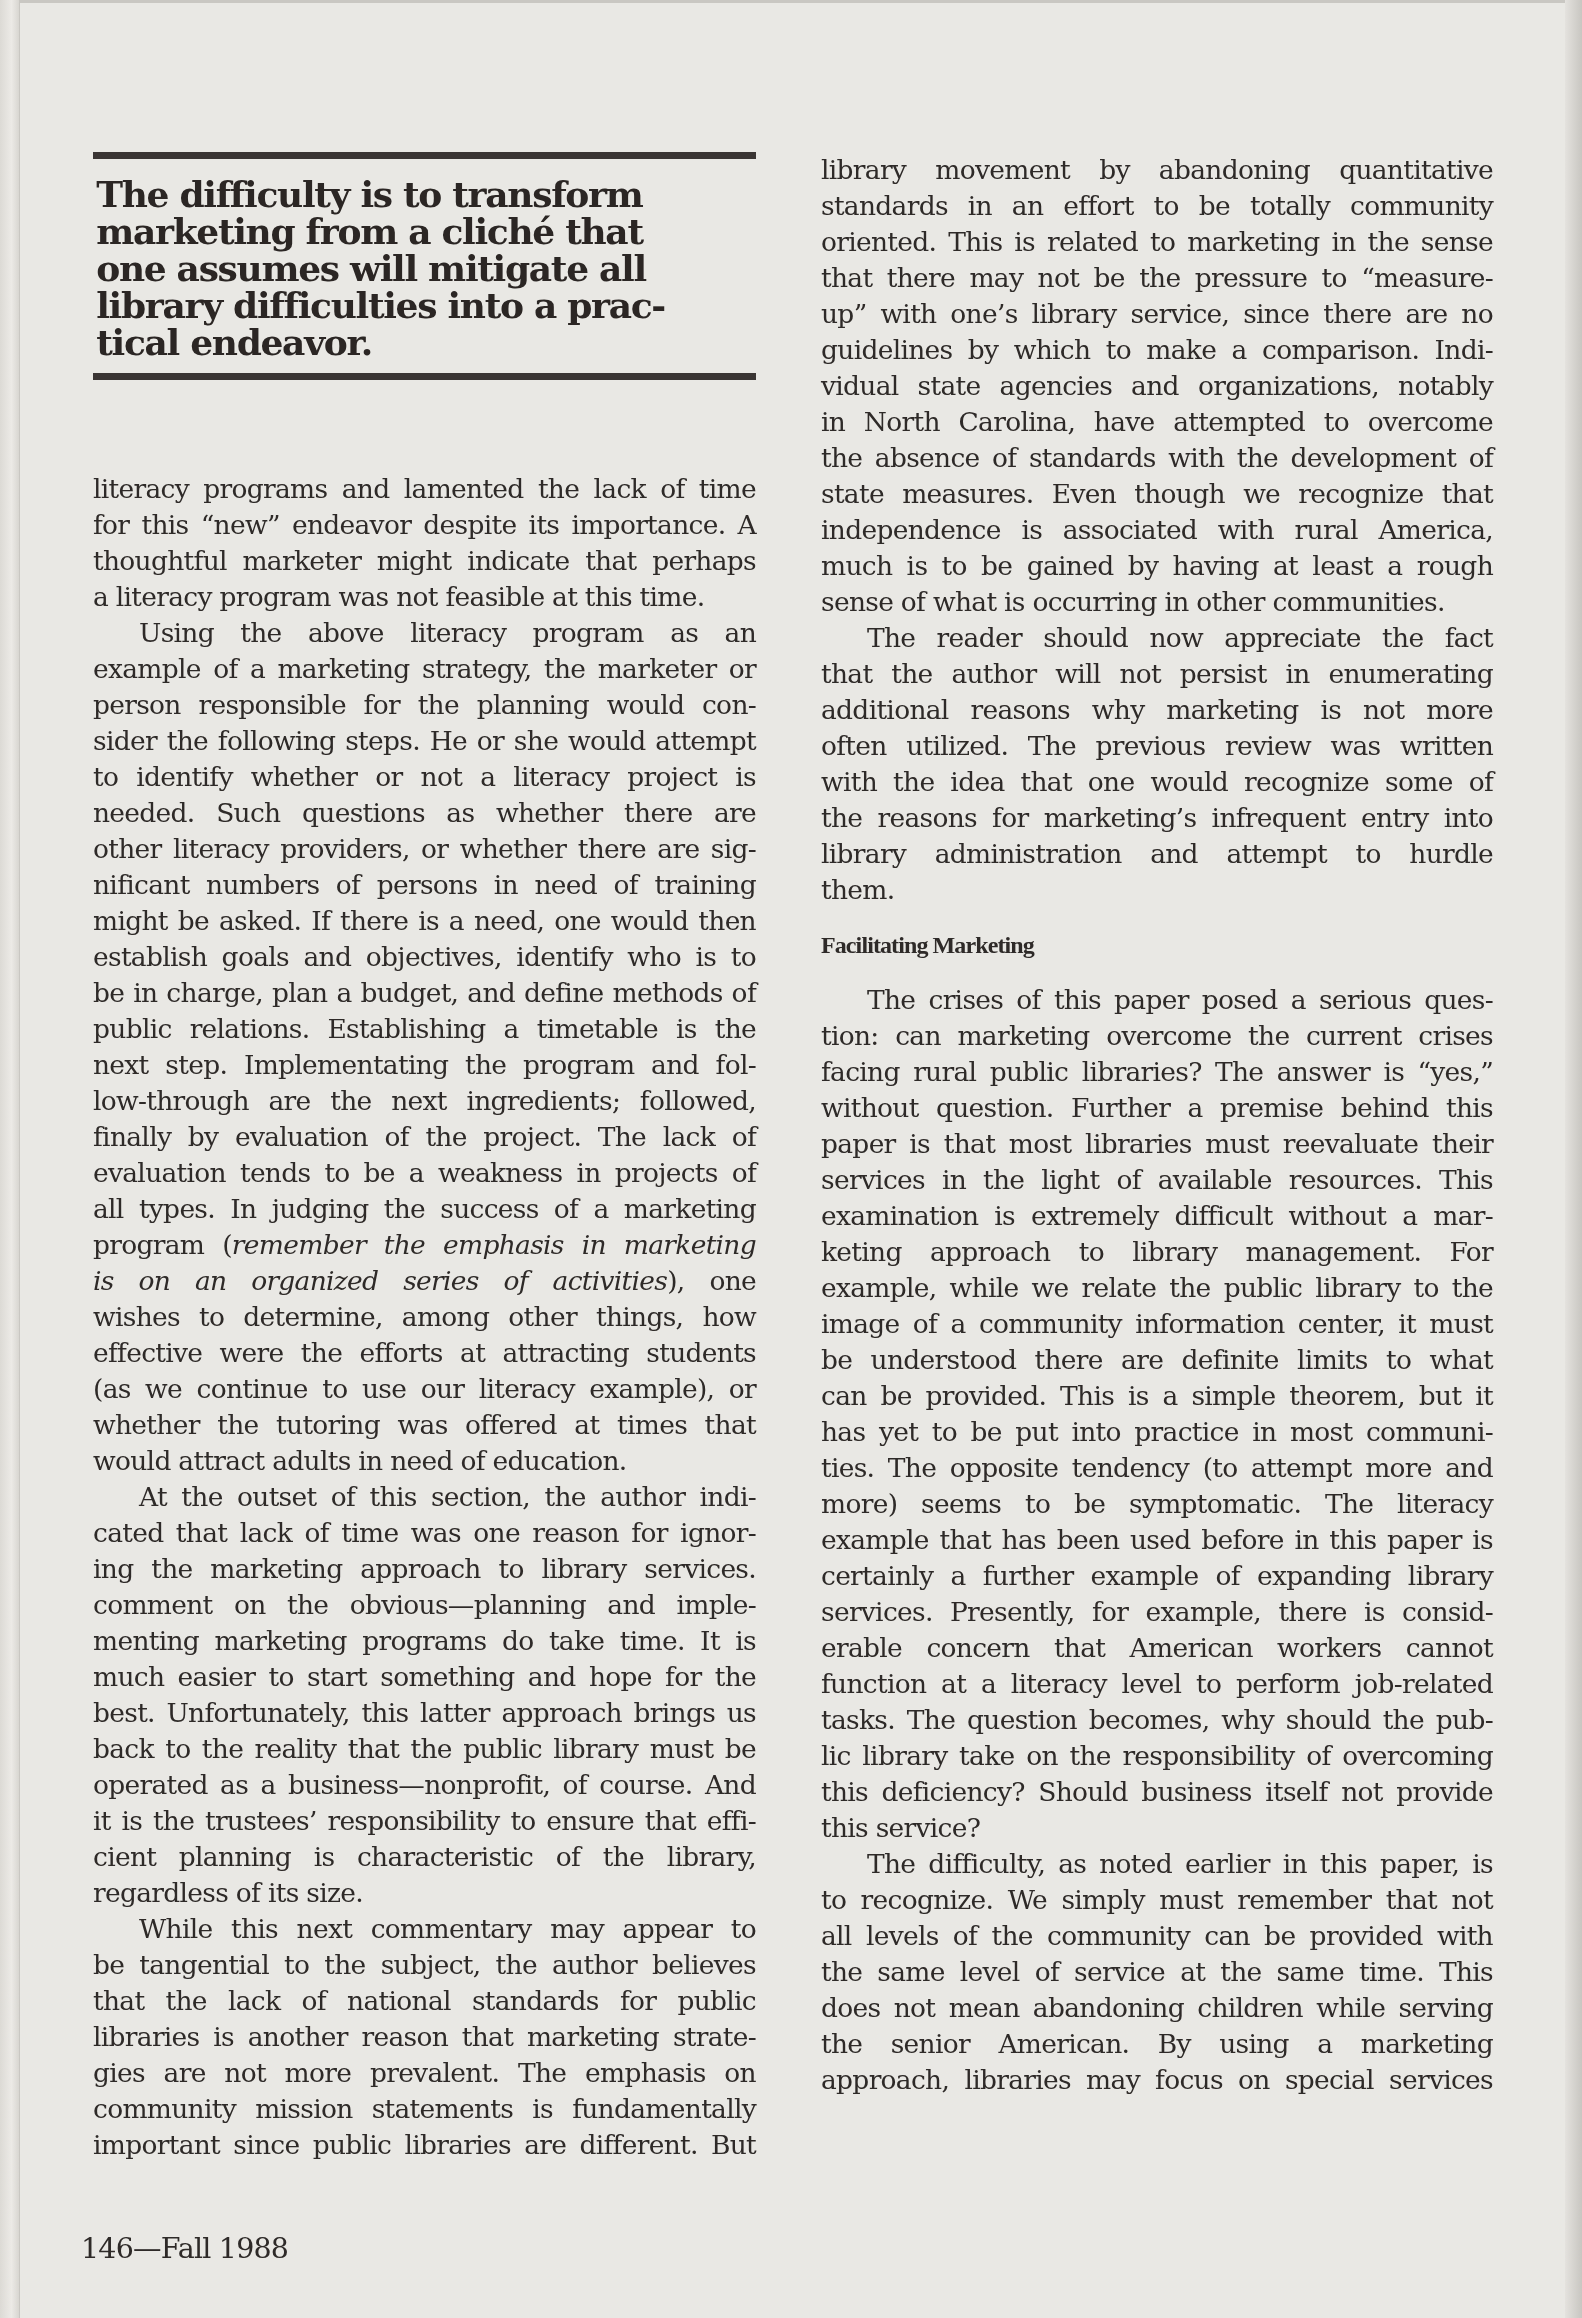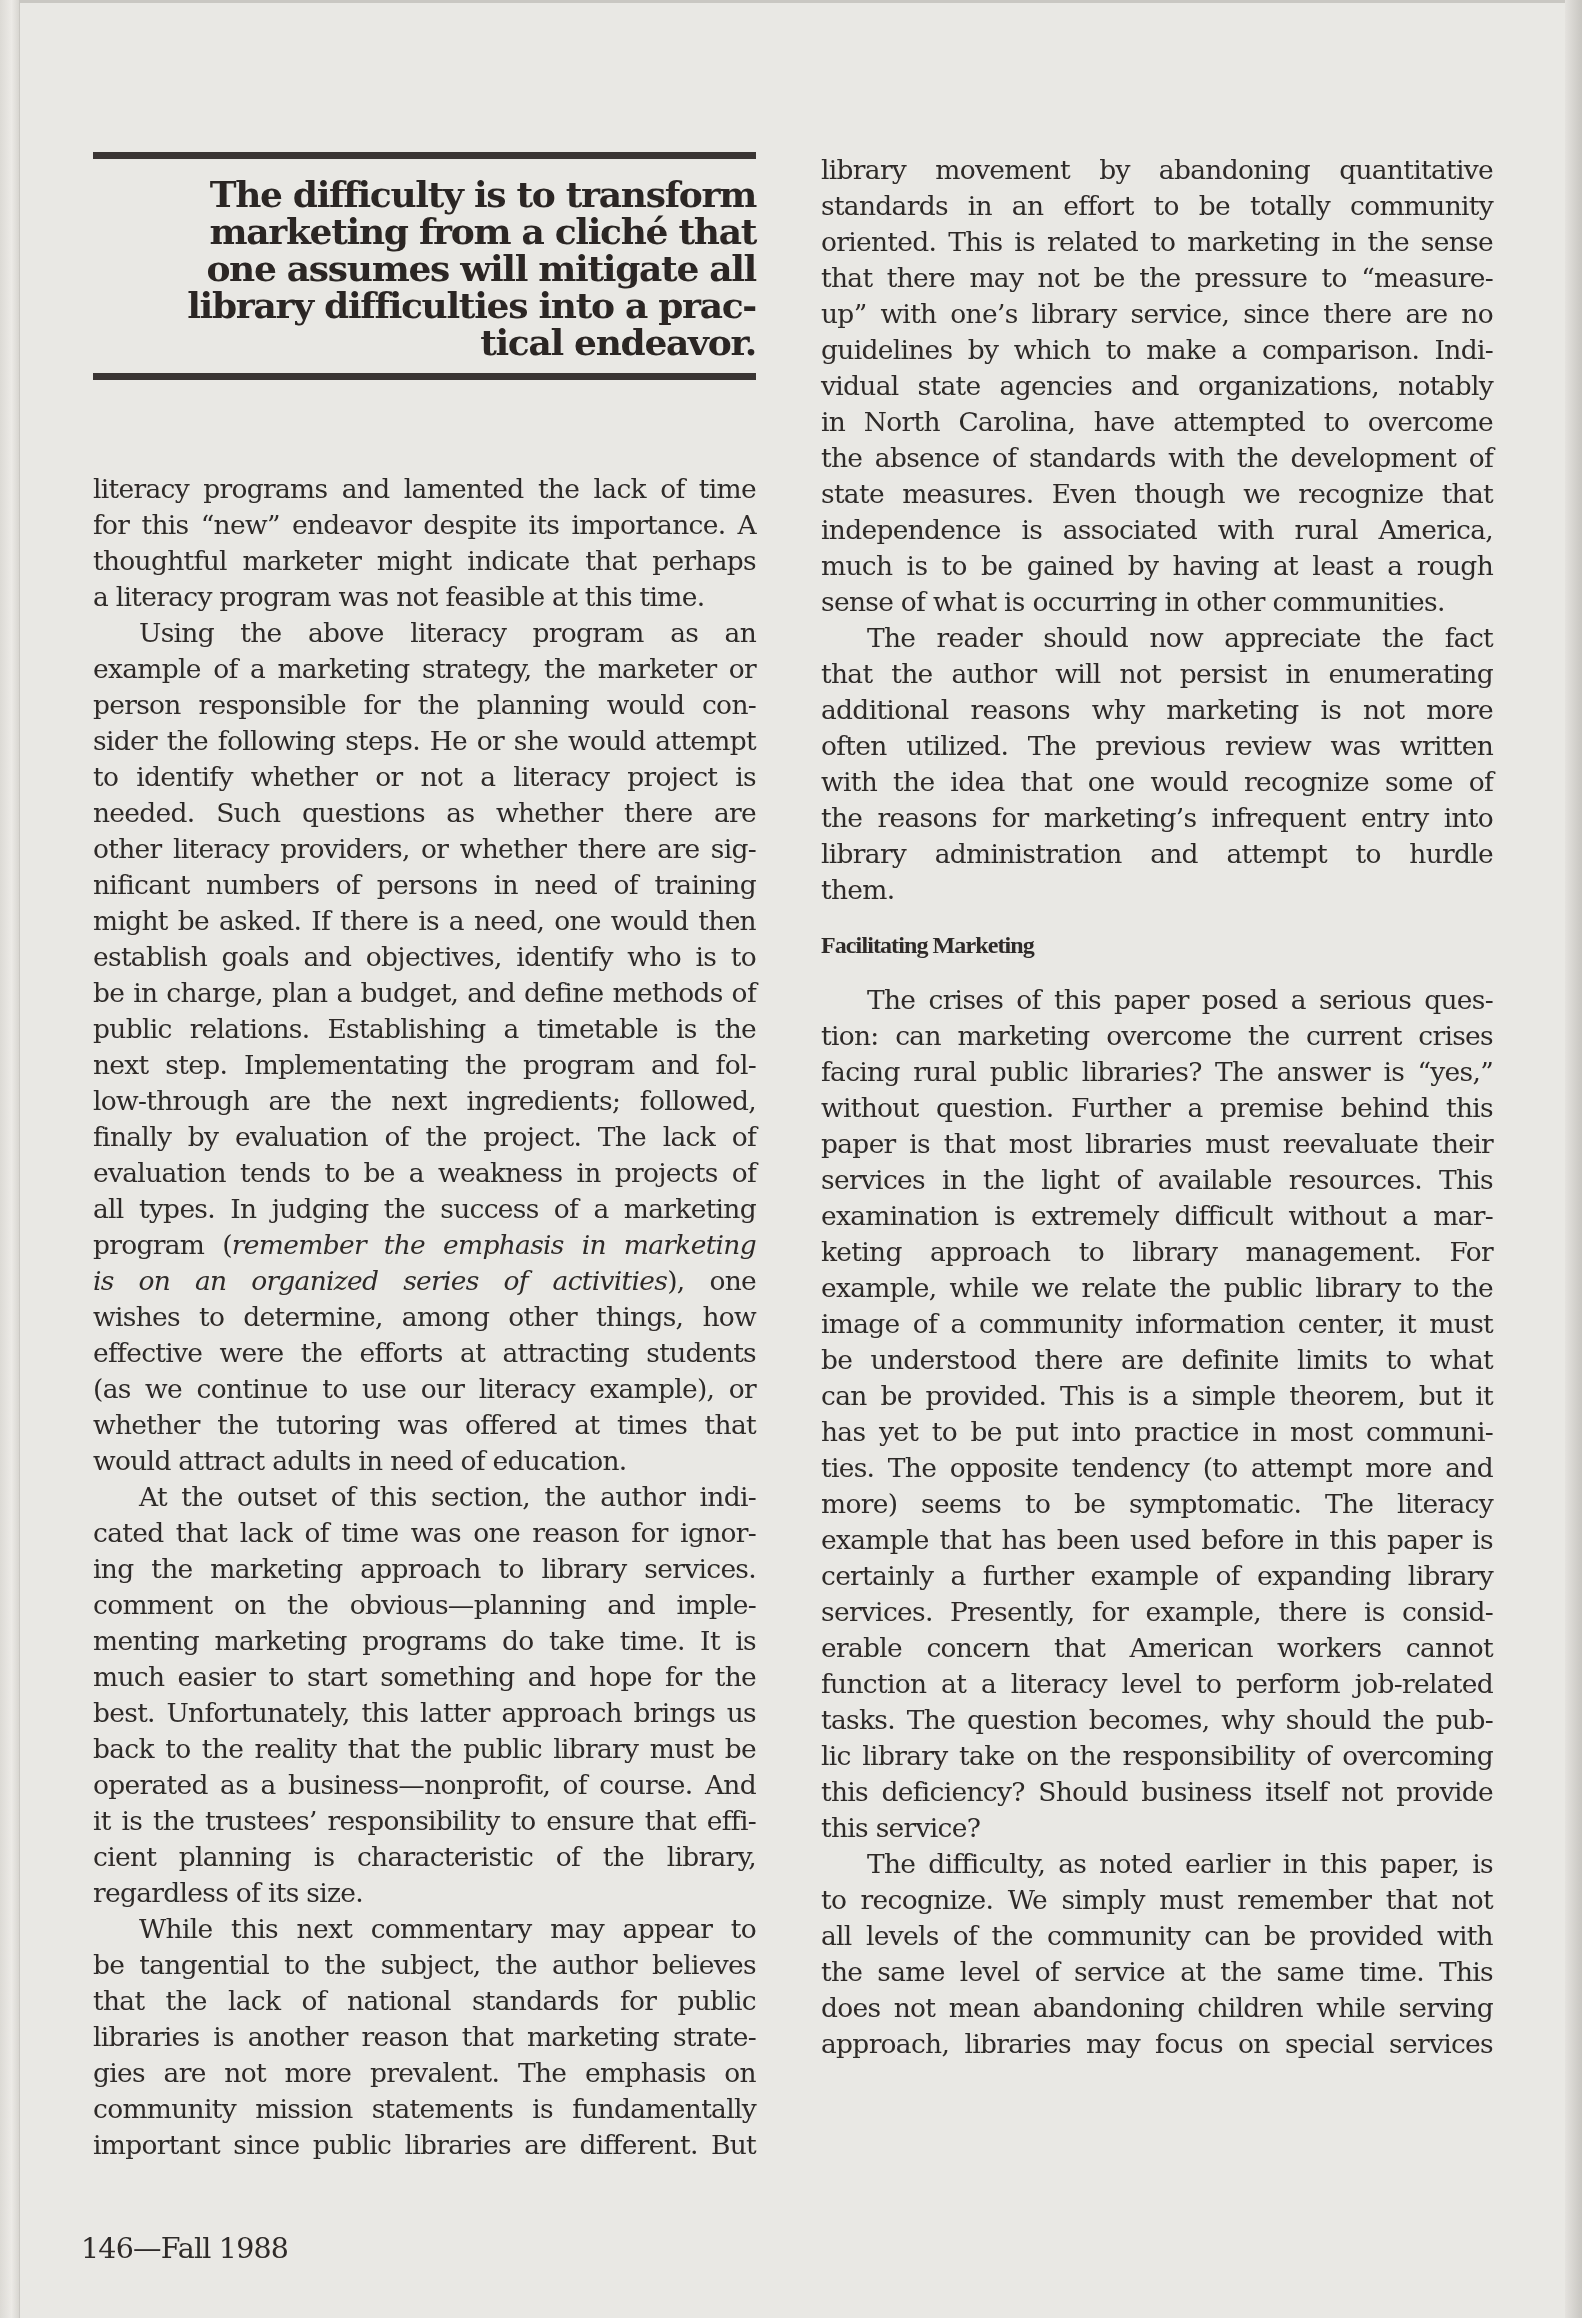--- a/index.html
+++ b/index.html
@@ -59,21 +59,20 @@
     height: 7.1px; background: #3a3533; width: 663px;
   }
   .pq-text {
     font-family: "DejaVu Serif", serif;
     font-weight: bold;
     font-size: 36px;
     line-height: 37px;
     letter-spacing: -1.3px;
     color: #2b2624;
     padding: 16.6px 0 12px 3.2px;
-    text-align: right;
   }
   .pq-text .pq-line { display: block; white-space: nowrap; }
   .folio {
     position: absolute; left: 81px; top: 2196px;
     font-size: 28.5px; letter-spacing: -0.8px;
     color: #2e2a28;
     margin-top: 36px;
   }
 </style>
 </head>
@@ -192,17 +191,18 @@
   <span class="line">function at a literacy level to perform job-related</span>
   <span class="line">tasks. The question becomes, why should the pub-</span>
   <span class="line">lic library take on the responsibility of overcoming</span>
   <span class="line">this deficiency? Should business itself not provide</span>
   <span class="line last">this service?</span>
   <span class="line indent">The difficulty, as noted earlier in this paper, is</span>
   <span class="line">to recognize. We simply must remember that not</span>
   <span class="line">all levels of the community can be provided with</span>
   <span class="line">the same level of service at the same time. This</span>
   <span class="line">does not mean abandoning children while serving</span>
+  <span class="line">the senior American. By using a marketing</span>
   <span class="line">approach, libraries may focus on special services</span>
 </div>
 
 <div class="folio">146—Fall 1988</div>
 
 
 </body></html>

